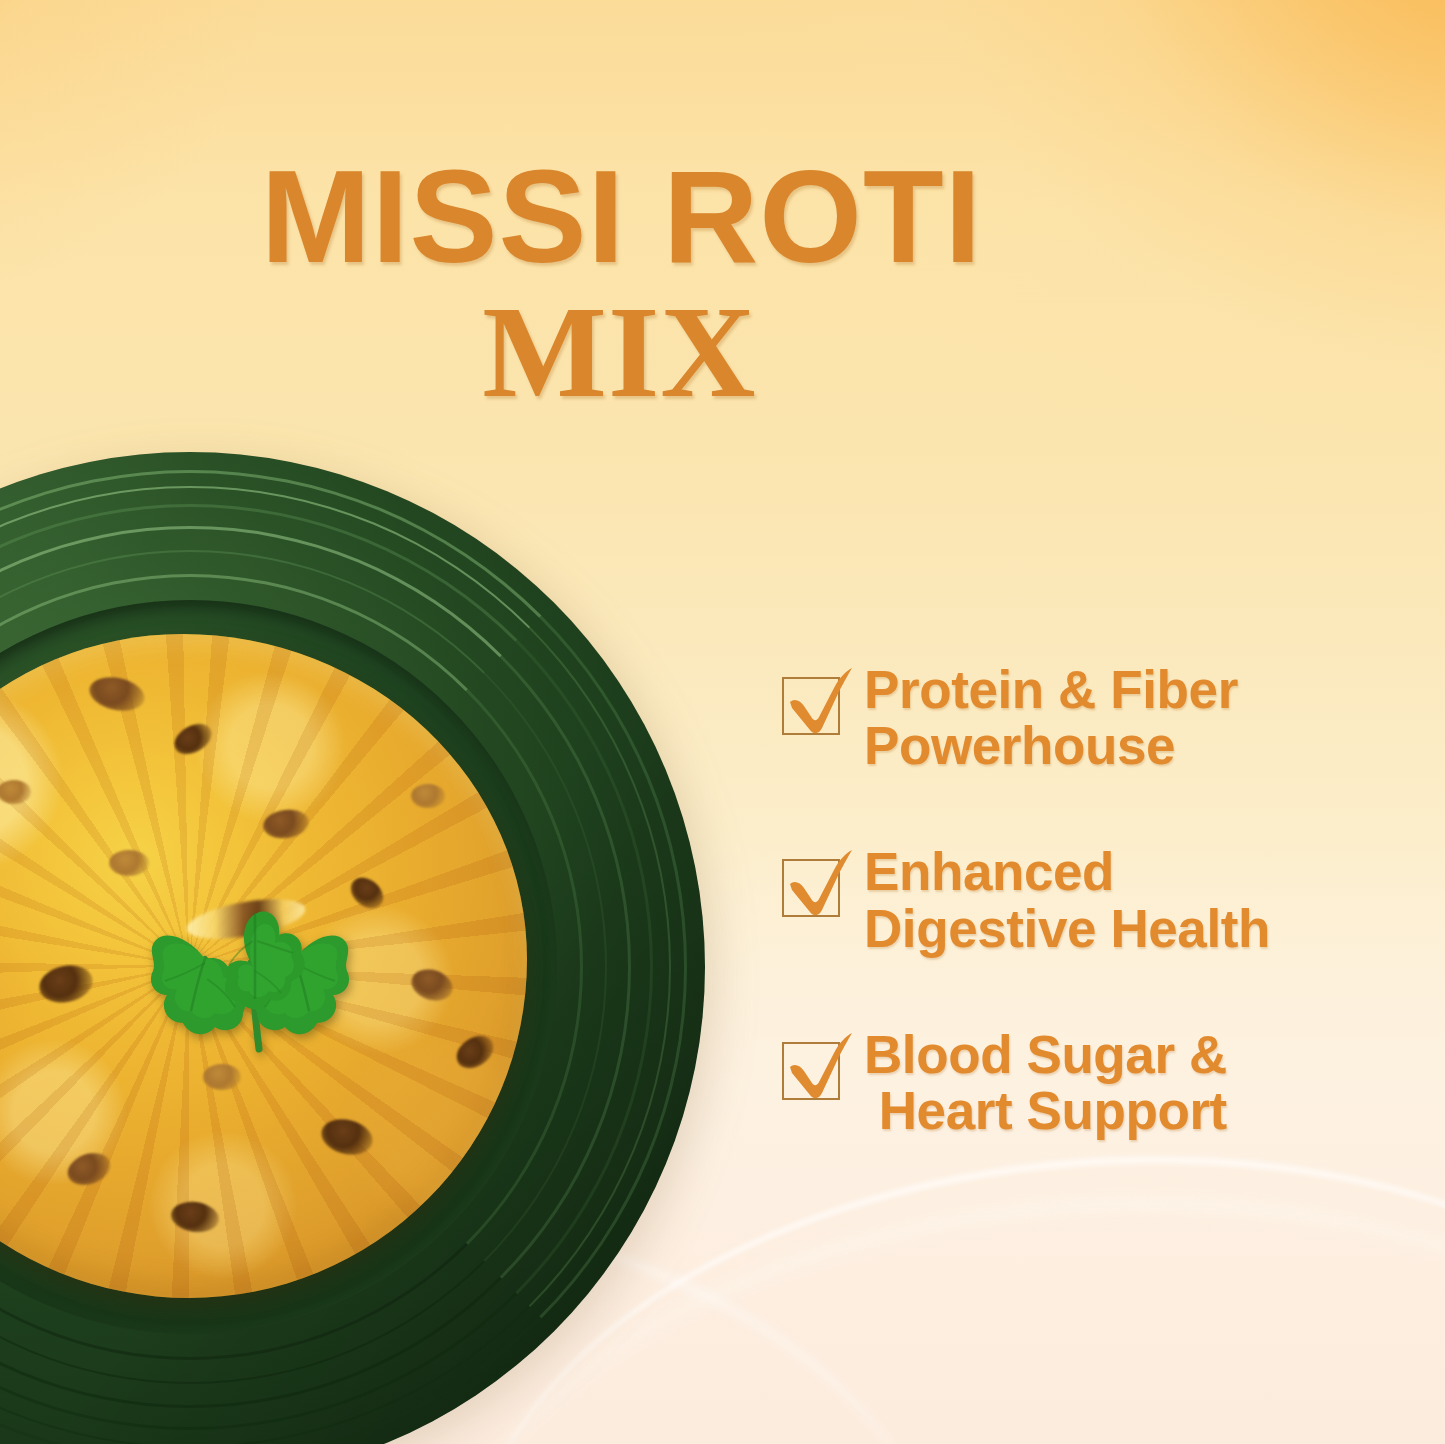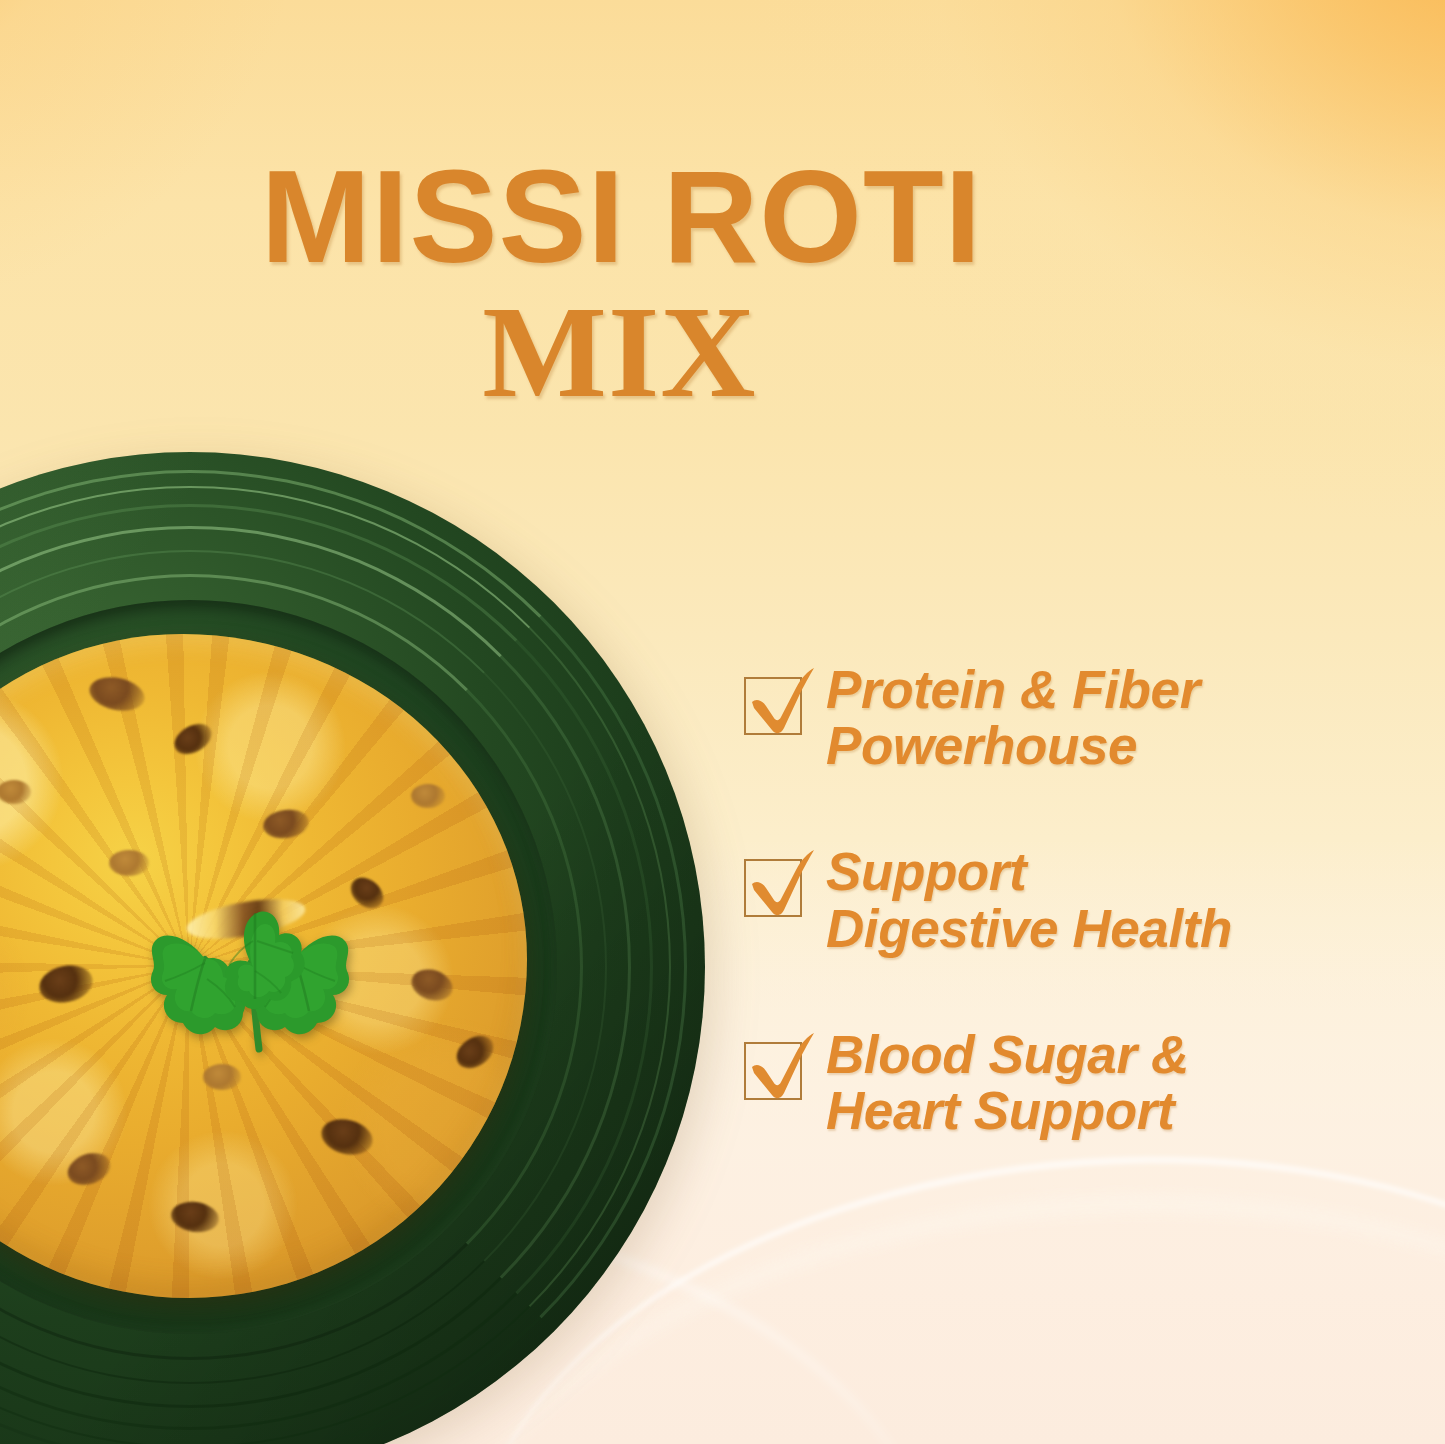--- a/index.html
+++ b/index.html
@@ -281,33 +281,32 @@
     top: 415px;
     width: 230px;
     height: 190px;
     z-index: 14;
     filter: drop-shadow(2px 4px 5px rgba(60,50,10,0.40));
   }
 
   
   .features {
     position: absolute;
-    left: 740px;
+    left: 778px;
     top: 660px;
     width: 640px;
     z-index: 30;
-    font-style: italic;
   }
   .feature {
     position: relative;
     display: flex;
     align-items: flex-start;
     margin-bottom: 68px;
   }
-  .feature:last-child { margin-bottom: 6px; }
+  .feature:last-child { margin-bottom: 6px; text-align: right; }
 
   .checkbox {
     position: relative;
     flex: 0 0 auto;
     width: 64px;
     height: 64px;
     margin-top: 8px;
     margin-right: 22px;
   }
   .checkbox .box {
@@ -470,21 +469,21 @@
 Powerhouse</span>
     </div>
 
     <div class="feature">
       <span class="checkbox">
         <span class="box"></span>
         <svg class="tick" viewBox="0 0 84 84">
           <path d="M14 44 C18 40 24 42 28 48 L36 60 C38 63 41 63 43 59 L58 30 C63 20 70 13 76 10 C72 17 66 27 60 40 L46 70 C43 76 38 77 34 72 L16 50 Z" fill="#E08B30"></path>
         </svg>
       </span>
-      <span class="feature-text">Support
+      <span class="feature-text">Enhanced
 Digestive Health</span>
     </div>
 
     <div class="feature">
       <span class="checkbox">
         <span class="box"></span>
         <svg class="tick" viewBox="0 0 84 84">
           <path d="M14 44 C18 40 24 42 28 48 L36 60 C38 63 41 63 43 59 L58 30 C63 20 70 13 76 10 C72 17 66 27 60 40 L46 70 C43 76 38 77 34 72 L16 50 Z" fill="#E08B30"></path>
         </svg>
       </span>

